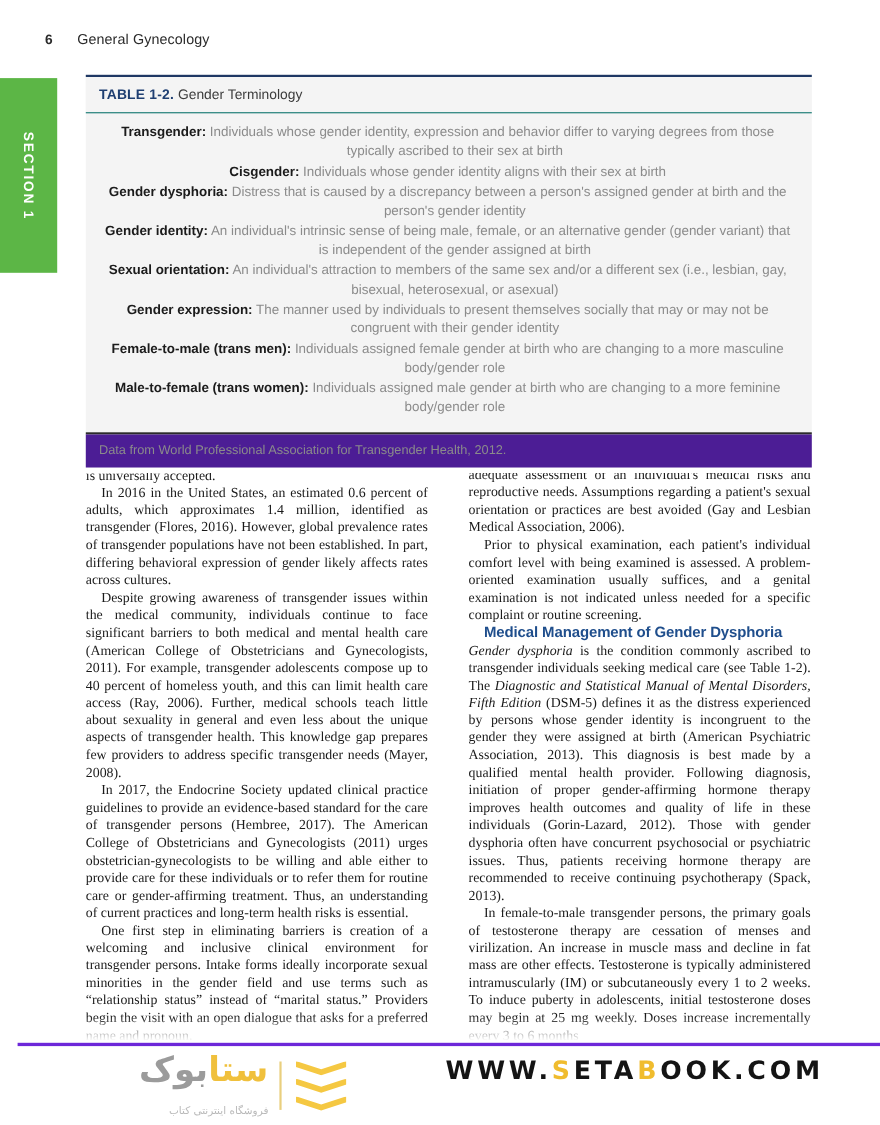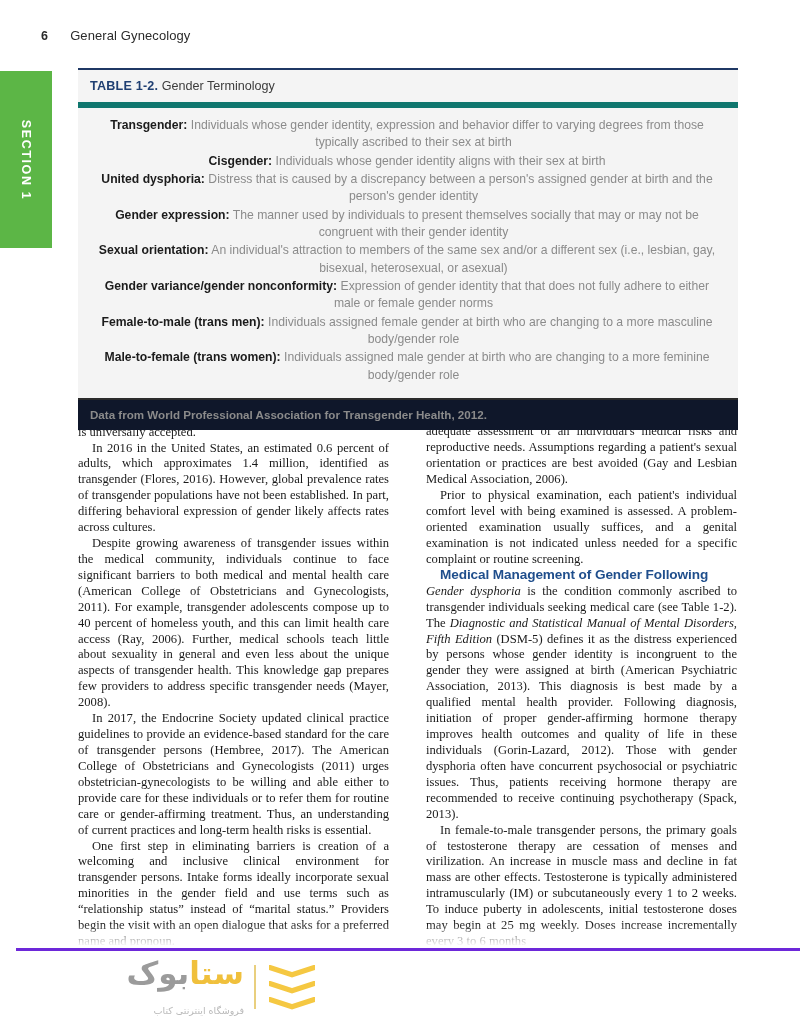--- a/index.html
+++ b/index.html
@@ -66,21 +66,21 @@
     position: absolute;
     left: 78px;
     top: 68px;
     width: 660px;
     background: #f4f4f4;
     border-top: 2.5px solid #1f3864;
   }
   .table-caption {
     padding: 9px 12px 8px 12px;
     font-size: 12.6px;
-    border-bottom: 6px solid #0f766e;
+    border-bottom: 1px solid #0f766e;
     background: #f4f4f4;
     line-height: 1.2;
   }
   .table-caption .cap-num {
     font-weight: bold;
     color: #1f3f72;
     letter-spacing: 0.2px;
   }
   .table-caption .cap-title {
     color: #3c3c3c;
@@ -103,22 +103,21 @@
   }
   .table-rule {
     height: 2px;
     background: #2b2b2b;
     margin: 3px 0 0 0;
   }
   .table-source {
     padding: 8px 12px 9px 12px;
     font-size: 11.6px;
     color: #8b8b8b;
-    background: #0f172a;
-    font-weight: bold;
+    background: #4c1d95;
   }
 
   
   .columns {
     position: absolute;
     left: 78px;
     top: 430px;
     width: 660px;
     height: 520px;
     display: flex;
@@ -273,45 +272,45 @@
   <span class="section-tab-label">SECTION 1</span>
 </div>
 
 <div class="table-box">
   <div class="table-caption">
     <span class="cap-num">TABLE 1-2.</span><span class="cap-title">&nbsp;</span><span class="cap-title">Gender Terminology</span>
   </div>
   <div class="table-body">
     <p class="term-row"><b>Transgender:</b> <span>Individuals whose gender identity, expression and behavior differ to varying degrees from those typically ascribed to their sex at birth</span></p>
     <p class="term-row"><b>Cisgender:</b> <span>Individuals whose gender identity aligns with their sex at birth</span></p>
-    <p class="term-row"><b>United dysphoria:</b> <span>Distress that is caused by a discrepancy between a person's assigned gender at birth and the person's gender identity</span></p>
+    <p class="term-row"><b>Gender dysphoria:</b> <span>Distress that is caused by a discrepancy between a person's assigned gender at birth and the person's gender identity</span></p>
+    <p class="term-row"><b>Gender identity:</b> <span>An individual's intrinsic sense of being male, female, or an alternative gender (gender variant) that is independent of the gender assigned at birth</span></p>
+    <p class="term-row"><b>Sexual orientation:</b> <span>An individual's attraction to members of the same sex and/or a different sex (i.e., lesbian, gay, bisexual, heterosexual, or asexual)</span></p>
     <p class="term-row"><b>Gender expression:</b> <span>The manner used by individuals to present themselves socially that may or may not be congruent with their gender identity</span></p>
-    <p class="term-row"><b>Sexual orientation:</b> <span>An individual's attraction to members of the same sex and/or a different sex (i.e., lesbian, gay, bisexual, heterosexual, or asexual)</span></p>
-    <p class="term-row"><b>Gender variance/gender nonconformity:</b> <span>Expression of gender identity that that does not fully adhere to either male or female gender norms</span></p>
     <p class="term-row"><b>Female-to-male (trans men):</b> <span>Individuals assigned female gender at birth who are changing to a more masculine body/gender role</span></p>
     <p class="term-row"><b>Male-to-female (trans women):</b> <span>Individuals assigned male gender at birth who are changing to a more feminine body/gender role</span></p>
   </div>
   <div class="table-rule"></div>
   <div class="table-source">Data from World Professional Association for Transgender Health, 2012.</div>
 </div>
 
 <div class="columns">
 
   <div class="col">
     <p class="no-indent"><span>Association for Transgender Health, 2012). Also, an individual's gender identity is independent of their sexual orientation or gender expression (</span><span class="xref">Table 1-2</span><span>). Despite agreement on these concepts, no definition of “transgender” is universally accepted.</span></p>
     <p>In 2016 in the United States, an estimated 0.6 percent of adults, which approximates 1.4 million, identified as transgender (Flores, 2016). However, global prevalence rates of transgender populations have not been established. In part, differing behavioral expression of gender likely affects rates across cultures.</p>
     <p>Despite growing awareness of transgender issues within the medical community, individuals continue to face significant barriers to both medical and mental health care (American College of Obstetricians and Gynecologists, 2011). For example, transgender adolescents compose up to 40 percent of homeless youth, and this can limit health care access (Ray, 2006). Further, medical schools teach little about sexuality in general and even less about the unique aspects of transgender health. This knowledge gap prepares few providers to address specific transgender needs (Mayer, 2008).</p>
     <p>In 2017, the Endocrine Society updated clinical practice guidelines to provide an evidence-based standard for the care of transgender persons (Hembree, 2017). The American College of Obstetricians and Gynecologists (2011) urges obstetrician-gynecologists to be willing and able either to provide care for these individuals or to refer them for routine care or gender-affirming treatment. Thus, an understanding of current practices and long-term health risks is essential.</p>
     <p>One first step in eliminating barriers is creation of a welcoming and inclusive clinical environment for transgender persons. Intake forms ideally incorporate sexual minorities in the gender field and use terms such as “relationship status” instead of “marital status.” Providers begin the visit with an open dialogue that asks for a preferred name and pronoun.</p>
   </div>
 
   <div class="col">
     <p class="no-indent">supplement or hormone use, and its duration. Importantly, not all transgender patients have undergone surgical transition, and many opt for medical therapy alone. Clarifying prior gender-affirming and sexual practices allows adequate assessment of an individual's medical risks and reproductive needs. Assumptions regarding a patient's sexual orientation or practices are best avoided (Gay and Lesbian Medical Association, 2006).</p>
     <p>Prior to physical examination, each patient's individual comfort level with being examined is assessed. A problem-oriented examination usually suffices, and a genital examination is not indicated unless needed for a specific complaint or routine screening.</p>
-    <p class="subhead">Medical Management of Gender Following</p>
+    <p class="subhead">Medical Management of Gender Dysphoria</p>
     <p class="no-indent"><span class="it">Gender dysphoria</span><span> is the condition commonly ascribed to transgender individuals seeking medical care (see Table 1-2). The </span><span class="it">Diagnostic and Statistical Manual of Mental Disorders, Fifth Edition</span><span> (DSM-5) defines it as the distress experienced by persons whose gender identity is incongruent to the gender they were assigned at birth (American Psychiatric Association, 2013). This diagnosis is best made by a qualified mental health provider. Following diagnosis, initiation of proper gender-affirming hormone therapy improves health outcomes and quality of life in these individuals (Gorin-Lazard, 2012). Those with gender dysphoria often have concurrent psychosocial or psychiatric issues. Thus, patients receiving hormone therapy are recommended to receive continuing psychotherapy (Spack, 2013).</span></p>
     <p>In female-to-male transgender persons, the primary goals of testosterone therapy are cessation of menses and virilization. An increase in muscle mass and decline in fat mass are other effects. Testosterone is typically administered intramuscularly (IM) or subcutaneously every 1 to 2 weeks. To induce puberty in adolescents, initial testosterone doses may begin at 25 mg weekly. Doses increase incrementally every 3 to 6 months</p>
   </div>
 
   <div class="col-fade"></div>
 </div>
 
 <div class="banner">
 
   <div class="banner-logo">
@@ -321,15 +320,16 @@
     </div>
     <div class="logo-divider"></div>
     <div class="logo-chevrons">
       <div class="chev"></div>
       <div class="chev"></div>
       <div class="chev"></div>
     </div>
   </div>
 
   <div class="banner-right">
+    <div class="banner-url"><span>WWW.</span><span class="gold">S</span><span>ETA</span><span class="gold">B</span><span>OOK.COM</span></div>
   </div>
 
 </div>
 
 </body></html>

